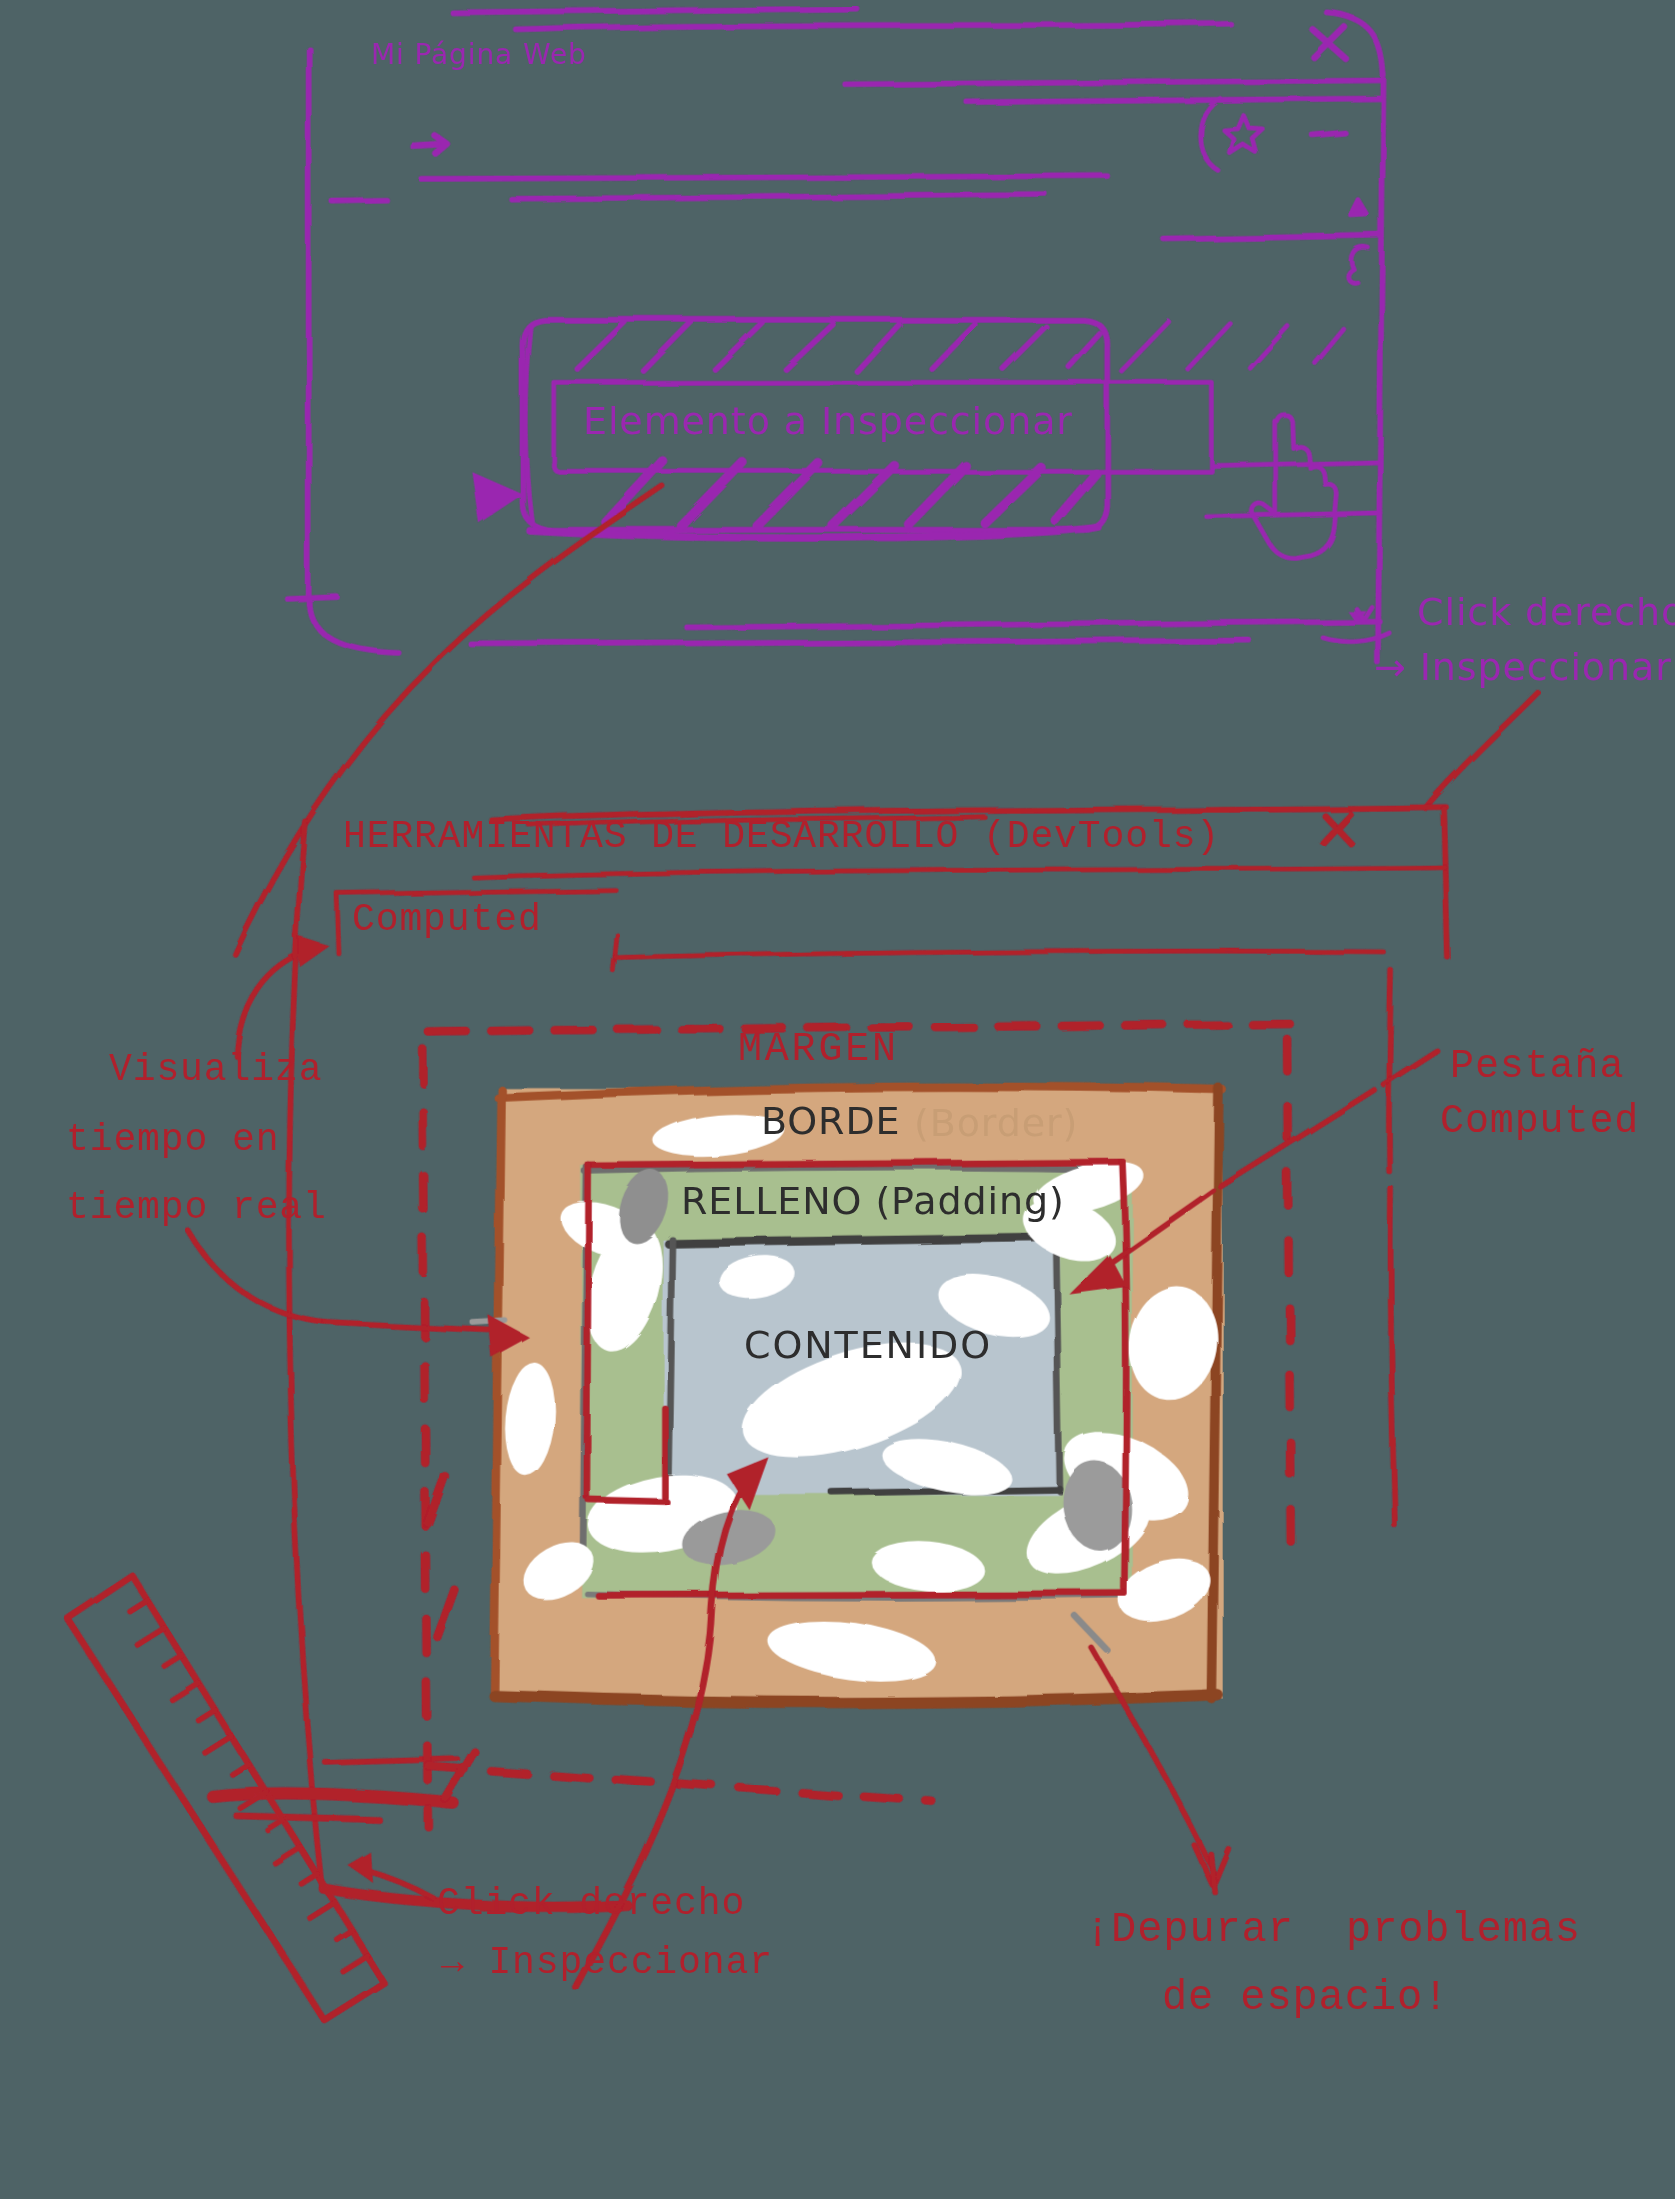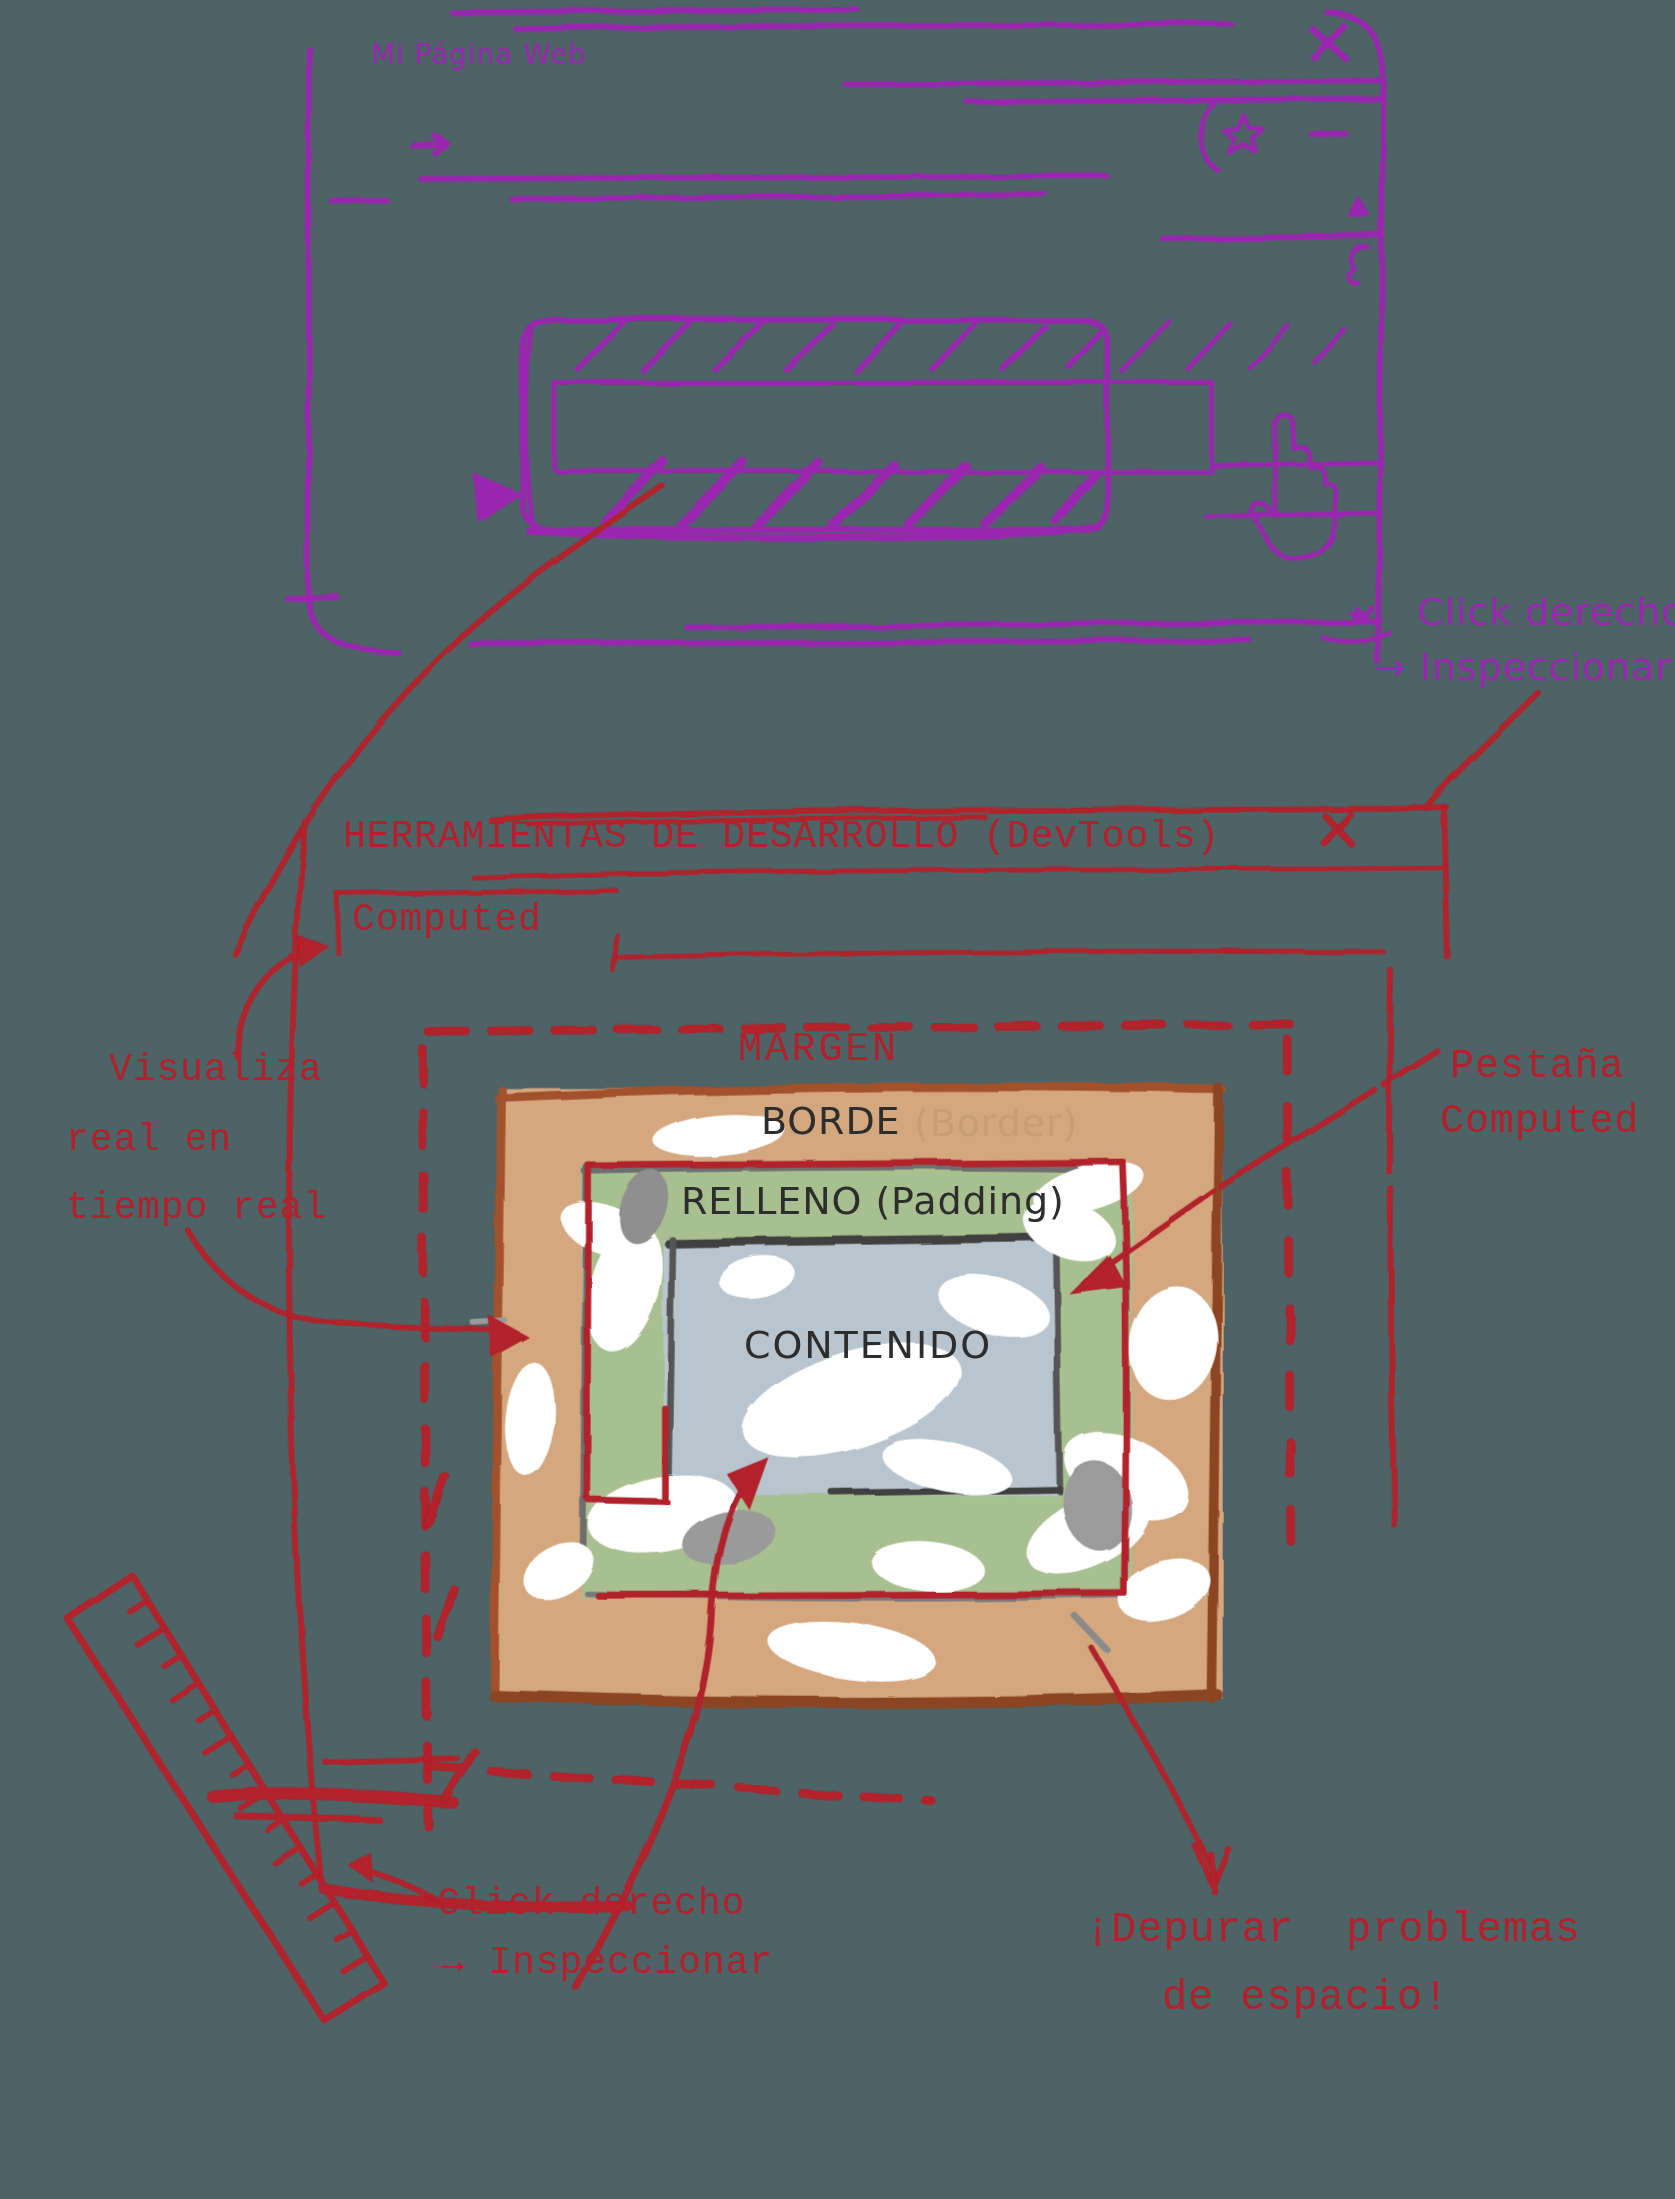--- a/index.html
+++ b/index.html
@@ -271,39 +271,40 @@
         <path d="M442,-36 L442,-18"></path>
             <path d="M476,-36 L476,-6"></path>
       </g>
     </g>
 
   </g>
 </svg>
 
 <div class="t purple" style="left:371px;top:40px;font-size:28px;">Mi Página Web</div>
 
+<div class="t purple" style="left:583px;top:401px;font-size:38px;">Elemento a Inspeccionar</div>
 
 <div class="t purple" style="left:1417px;top:592px;font-size:38px;">Click derecho</div>
 <div class="t purple" style="left:1374px;top:647px;font-size:38px;">→ Inspeccionar</div>
 
 <div class="t red" style="left:343px;top:816px;font-size:38px;">HERRAMIENTAS DE DESARROLLO (DevTools)</div>
 
 <div class="t red" style="left:352px;top:899px;font-size:38px;">Computed</div>
 
 <div class="t red" style="left:738px;top:1028px;font-size:40px;letter-spacing:2.8px;text-align:center;">MARGEN</div>
 
 <div class="t ink" style="left:761px;top:1101px;font-size:38px;">BORDE</div>
 <div class="t ghost" style="left:914px;top:1103px;font-size:38px;opacity:0.75;">(Border)</div>
 
 <div class="t ink" style="left:681px;top:1181px;font-size:38px;">RELLENO (Padding)</div>
 
 <div class="t ink" style="left:744px;top:1325px;font-size:38px;letter-spacing:1.9px;">CONTENIDO</div>
 
 <div class="t red" style="left:66px;top:1049px;font-size:38px;margin-left:43px;">Visualiza</div>
-<div class="t red" style="left:66px;top:1119px;font-size:38px;">real en</div>
+<div class="t red" style="left:66px;top:1119px;font-size:38px;">tiempo en</div>
 <div class="t red" style="left:66px;top:1187px;font-size:38px;">tiempo real</div>
 
 <div class="t red" style="left:1450px;top:1045px;font-size:40px;">Pestaña</div>
 <div class="t red" style="left:1440px;top:1100px;font-size:40px;">Computed</div>
 
 <div class="t red" style="left:437px;top:1883px;font-size:38px;">Click derecho</div>
 <div class="t red" style="left:441px;top:1942px;font-size:38px;">→ Inspeccionar</div>
 
 <div class="t red" style="left:1085px;top:1908px;font-size:42px;">¡Depurar  problemas</div>
 <div class="t red" style="left:1162px;top:1976px;font-size:42px;">de espacio!</div>

